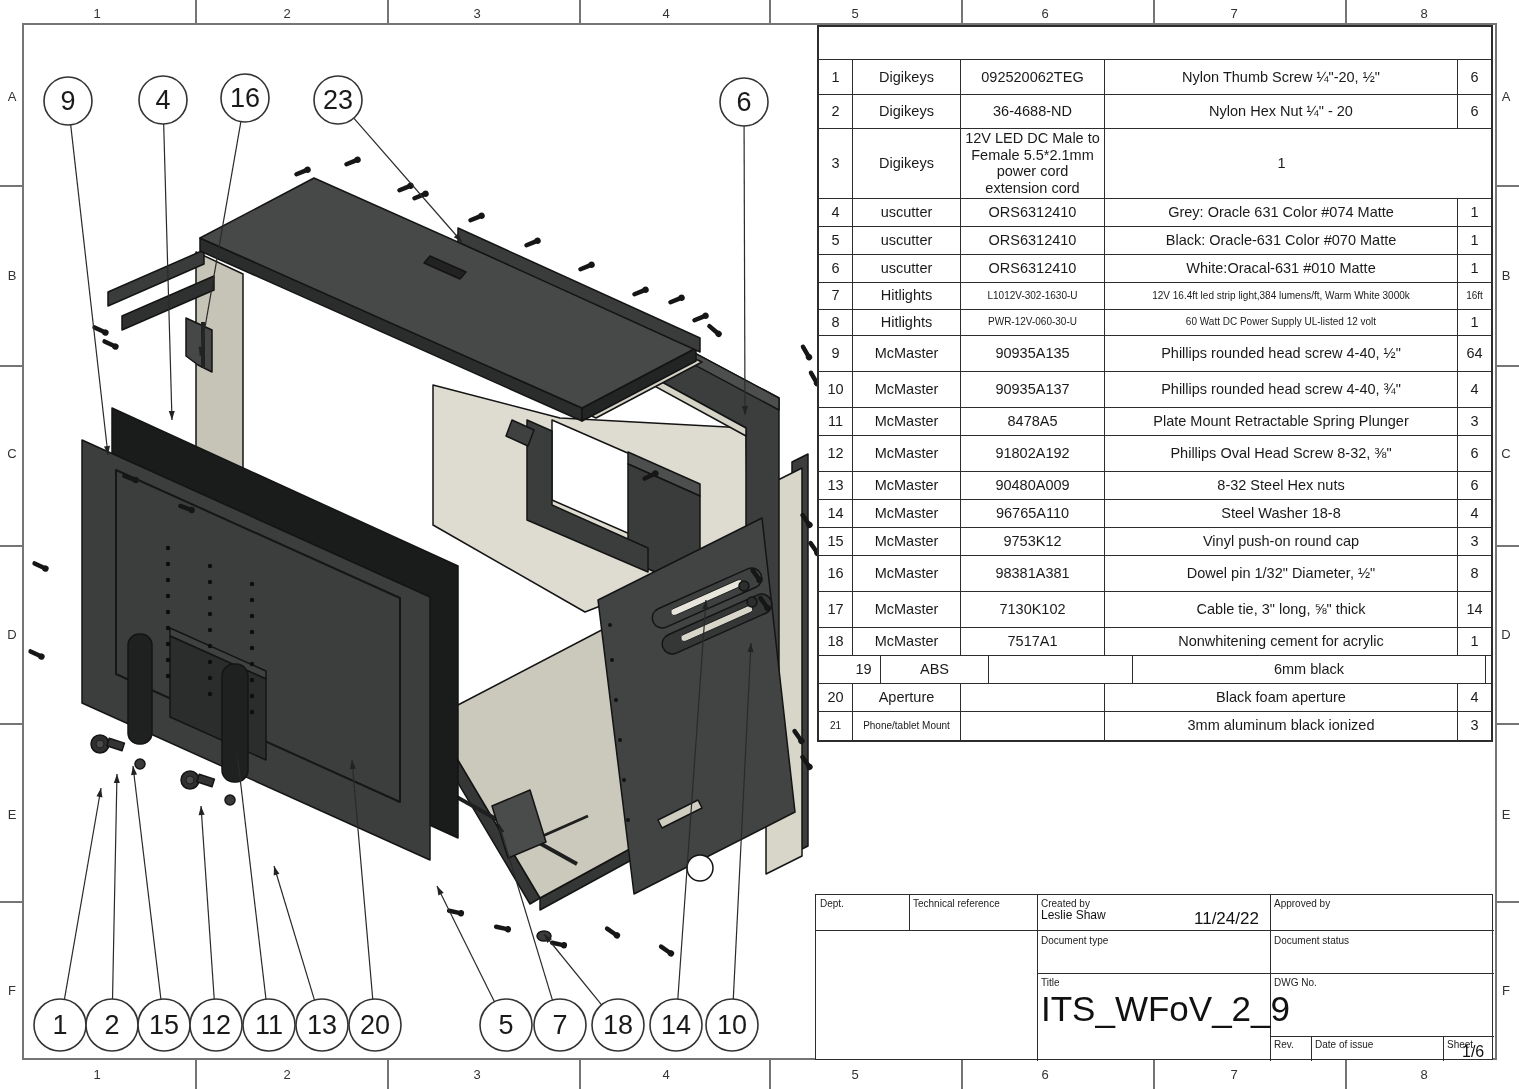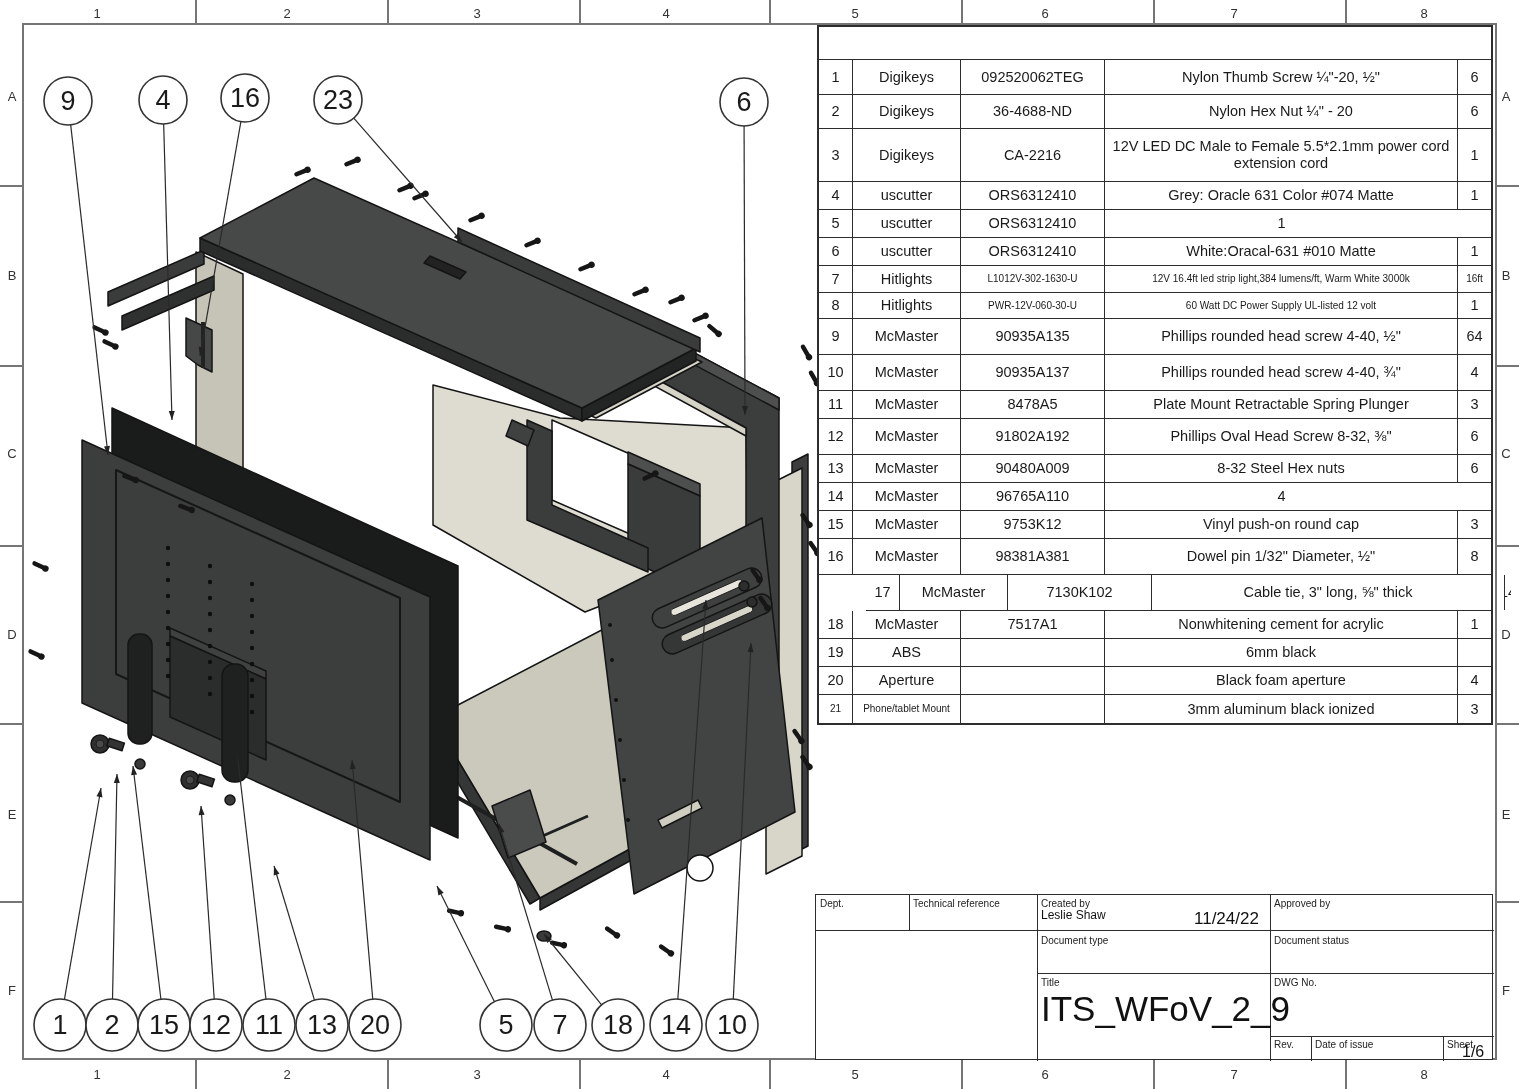--- a/index.html
+++ b/index.html
@@ -450,35 +450,35 @@
         <div class="bom-row" style="min-height: 34px;">
           <div class="bom-cell">2</div>
           <div class="bom-cell">Digikeys</div>
           <div class="bom-cell">36-4688-ND</div>
           <div class="bom-cell">Nylon Hex Nut ¼" - 20</div>
           <div class="bom-cell">6</div>
         </div>
         <div class="bom-row" style="min-height: 53px;">
           <div class="bom-cell">3</div>
           <div class="bom-cell">Digikeys</div>
-          <div class="bom-cell">CA-2216</div>
           <div class="bom-cell">12V LED DC Male to Female 5.5*2.1mm power cord extension cord</div>
           <div class="bom-cell">1</div>
         </div>
         <div class="bom-row" style="min-height: 28px;">
           <div class="bom-cell">4</div>
           <div class="bom-cell">uscutter</div>
           <div class="bom-cell">ORS6312410</div>
           <div class="bom-cell">Grey: Oracle 631 Color #074 Matte</div>
           <div class="bom-cell">1</div>
         </div>
         <div class="bom-row" style="min-height: 28px;">
           <div class="bom-cell">5</div>
           <div class="bom-cell">uscutter</div>
           <div class="bom-cell">ORS6312410</div>
+          <div class="bom-cell">Black: Oracle-631 Color #070 Matte</div>
           <div class="bom-cell">1</div>
         </div>
         <div class="bom-row" style="min-height: 28px;">
           <div class="bom-cell">6</div>
           <div class="bom-cell">uscutter</div>
           <div class="bom-cell">ORS6312410</div>
           <div class="bom-cell">White:Oracal-631 #010 Matte</div>
           <div class="bom-cell">1</div>
         </div>
         <div class="bom-row" style="min-height: 27px;">
@@ -527,51 +527,52 @@
           <div class="bom-cell">13</div>
           <div class="bom-cell">McMaster</div>
           <div class="bom-cell">90480A009</div>
           <div class="bom-cell">8-32 Steel Hex nuts</div>
           <div class="bom-cell">6</div>
         </div>
         <div class="bom-row" style="min-height: 28px;">
           <div class="bom-cell">14</div>
           <div class="bom-cell">McMaster</div>
           <div class="bom-cell">96765A110</div>
+          <div class="bom-cell">Steel Washer 18-8</div>
           <div class="bom-cell">4</div>
         </div>
         <div class="bom-row" style="min-height: 28px;">
           <div class="bom-cell">15</div>
           <div class="bom-cell">McMaster</div>
           <div class="bom-cell">9753K12</div>
           <div class="bom-cell">Vinyl push-on round cap</div>
           <div class="bom-cell">3</div>
         </div>
         <div class="bom-row" style="min-height: 36px;">
           <div class="bom-cell">16</div>
           <div class="bom-cell">McMaster</div>
           <div class="bom-cell">98381A381</div>
           <div class="bom-cell">Dowel pin 1/32" Diameter, ½"</div>
           <div class="bom-cell">8</div>
         </div>
-        <div class="bom-row" style="min-height: 36px; margin-left: 47px;">
+        <div class="bom-row" style="min-height: 36px;">
           <div class="bom-cell">17</div>
           <div class="bom-cell">McMaster</div>
           <div class="bom-cell">7130K102</div>
           <div class="bom-cell">Cable tie, 3" long, ⅝" thick</div>
           <div class="bom-cell">14</div>
         </div>
         <div class="bom-row" style="min-height: 28px;">
           <div class="bom-cell">18</div>
           <div class="bom-cell">McMaster</div>
           <div class="bom-cell">7517A1</div>
           <div class="bom-cell">Nonwhitening cement for acrylic</div>
           <div class="bom-cell">1</div>
         </div>
-        <div class="bom-row" style="min-height: 28px;">
+        <div class="bom-row" style="min-height: 28px; padding-left: 28px;">
           <div class="bom-cell">19</div>
           <div class="bom-cell">ABS</div>
           <div class="bom-cell"></div>
           <div class="bom-cell">6mm black</div>
           <div class="bom-cell"></div>
         </div>
         <div class="bom-row" style="min-height: 28px;">
           <div class="bom-cell">20</div>
           <div class="bom-cell">Aperture</div>
           <div class="bom-cell"></div>

